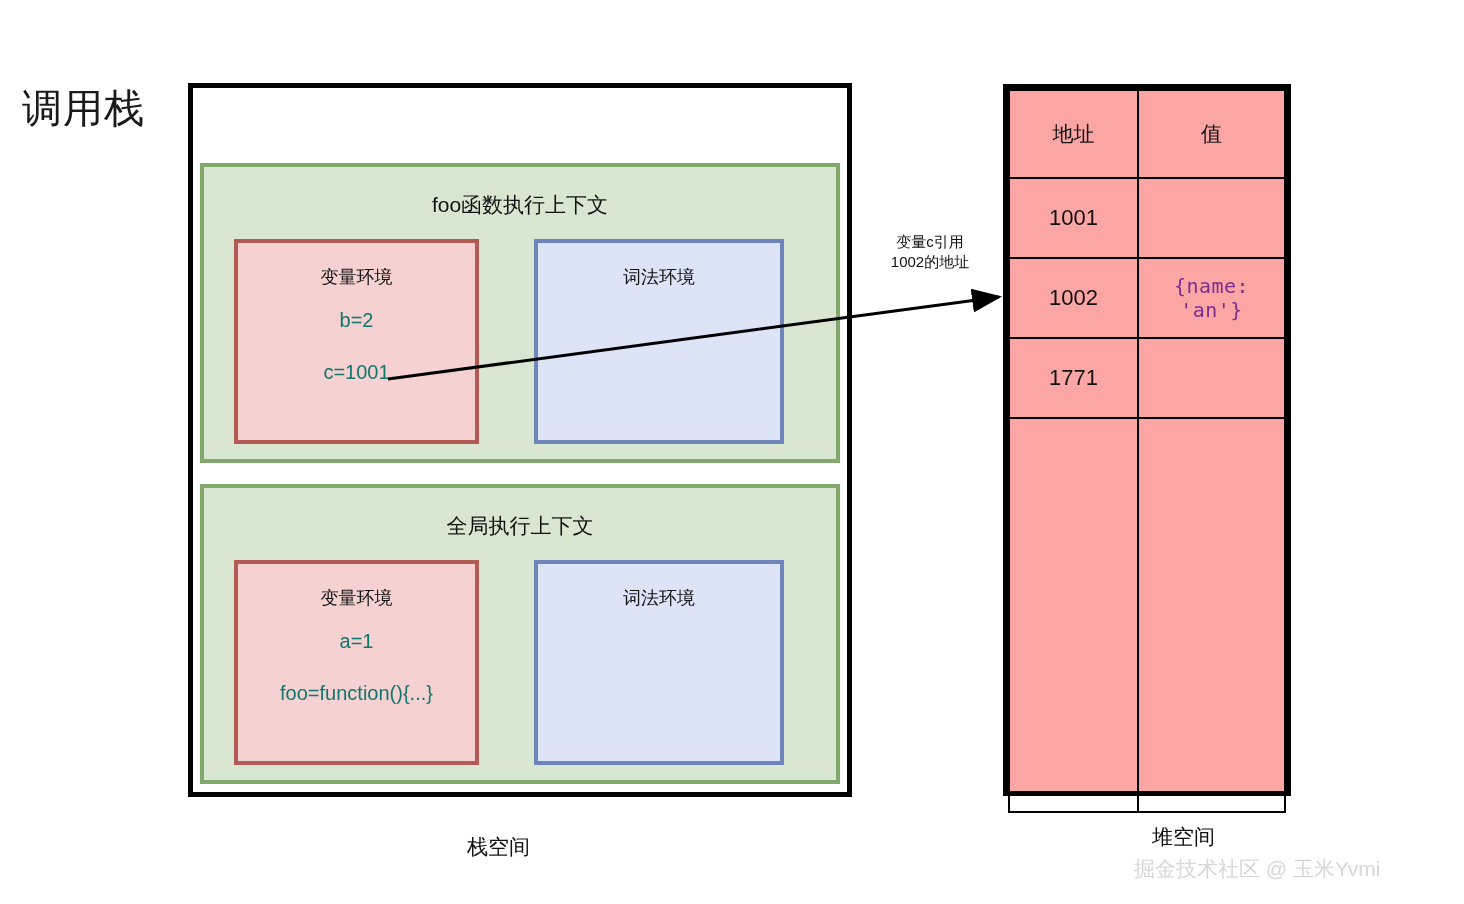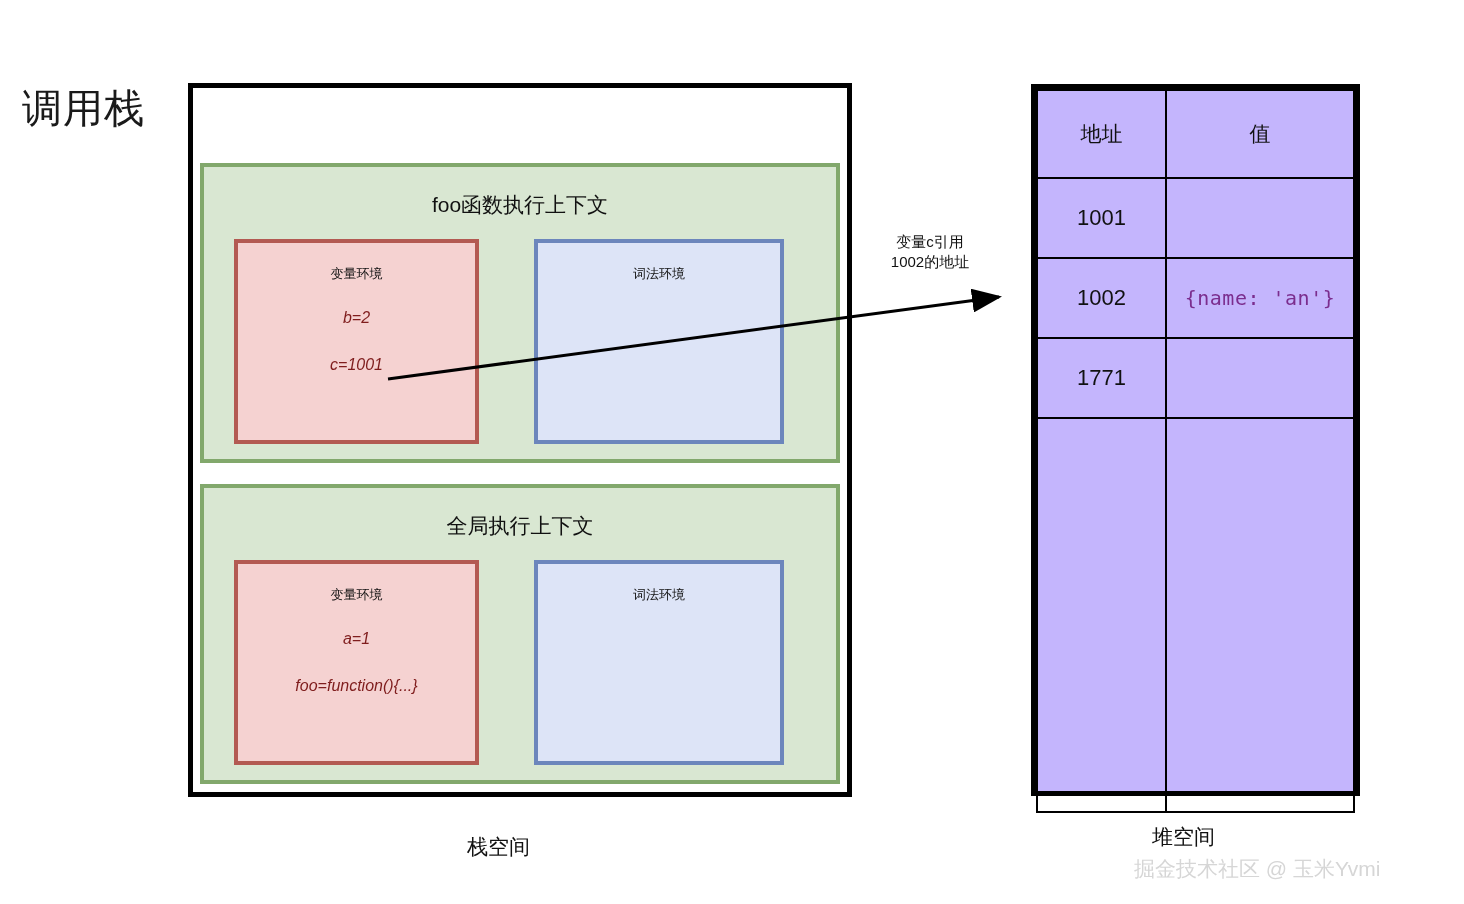--- a/index.html
+++ b/index.html
@@ -82,37 +82,36 @@
     background: #dde4f7;
     border: 4px solid #6c86bc;
     z-index: 6;
   }
   .env-title {
     position: absolute;
     top: 22px;
     left: 0;
     width: 100%;
     text-align: center;
-    font-size: 13px;
+    font-size: 18px;
     color: #111111;
     white-space: nowrap;
   }
   .env-entries {
     position: absolute;
     top: 66px;
     left: 0;
     width: 100%;
     text-align: center;
   }
   .env-entry {
-    font-size: 16px;
-    color: #7f1d1d;
+    font-size: 20px;
+    color: #0f766e;
     margin-bottom: 29px;
     white-space: nowrap;
-    font-style: italic;
   }
 
   
   .arrow-layer {
     position: absolute;
     left: 0;
     top: 0;
     width: 1464px;
     height: 904px;
     pointer-events: none;
@@ -128,27 +127,26 @@
     line-height: 1.35;
     color: #111111;
     z-index: 9;
   }
 
   
   .heap-table {
     position: absolute;
     left: 1003px;
     top: 84px;
-    width: 329px;
+    width: 288px;
     height: 712px;
     border: 5px solid #000000;
     box-sizing: border-box;
-    background: #c4b5fd;
+    background: #fca5a5;
     border-collapse: collapse;
-    margin-left: 28px;
   }
   .heap-table table {
     width: 100%;
     height: 100%;
     border-collapse: collapse;
     table-layout: fixed;
   }
   .heap-table th, .heap-table td {
     border: 2px solid #000000;
     text-align: center;

